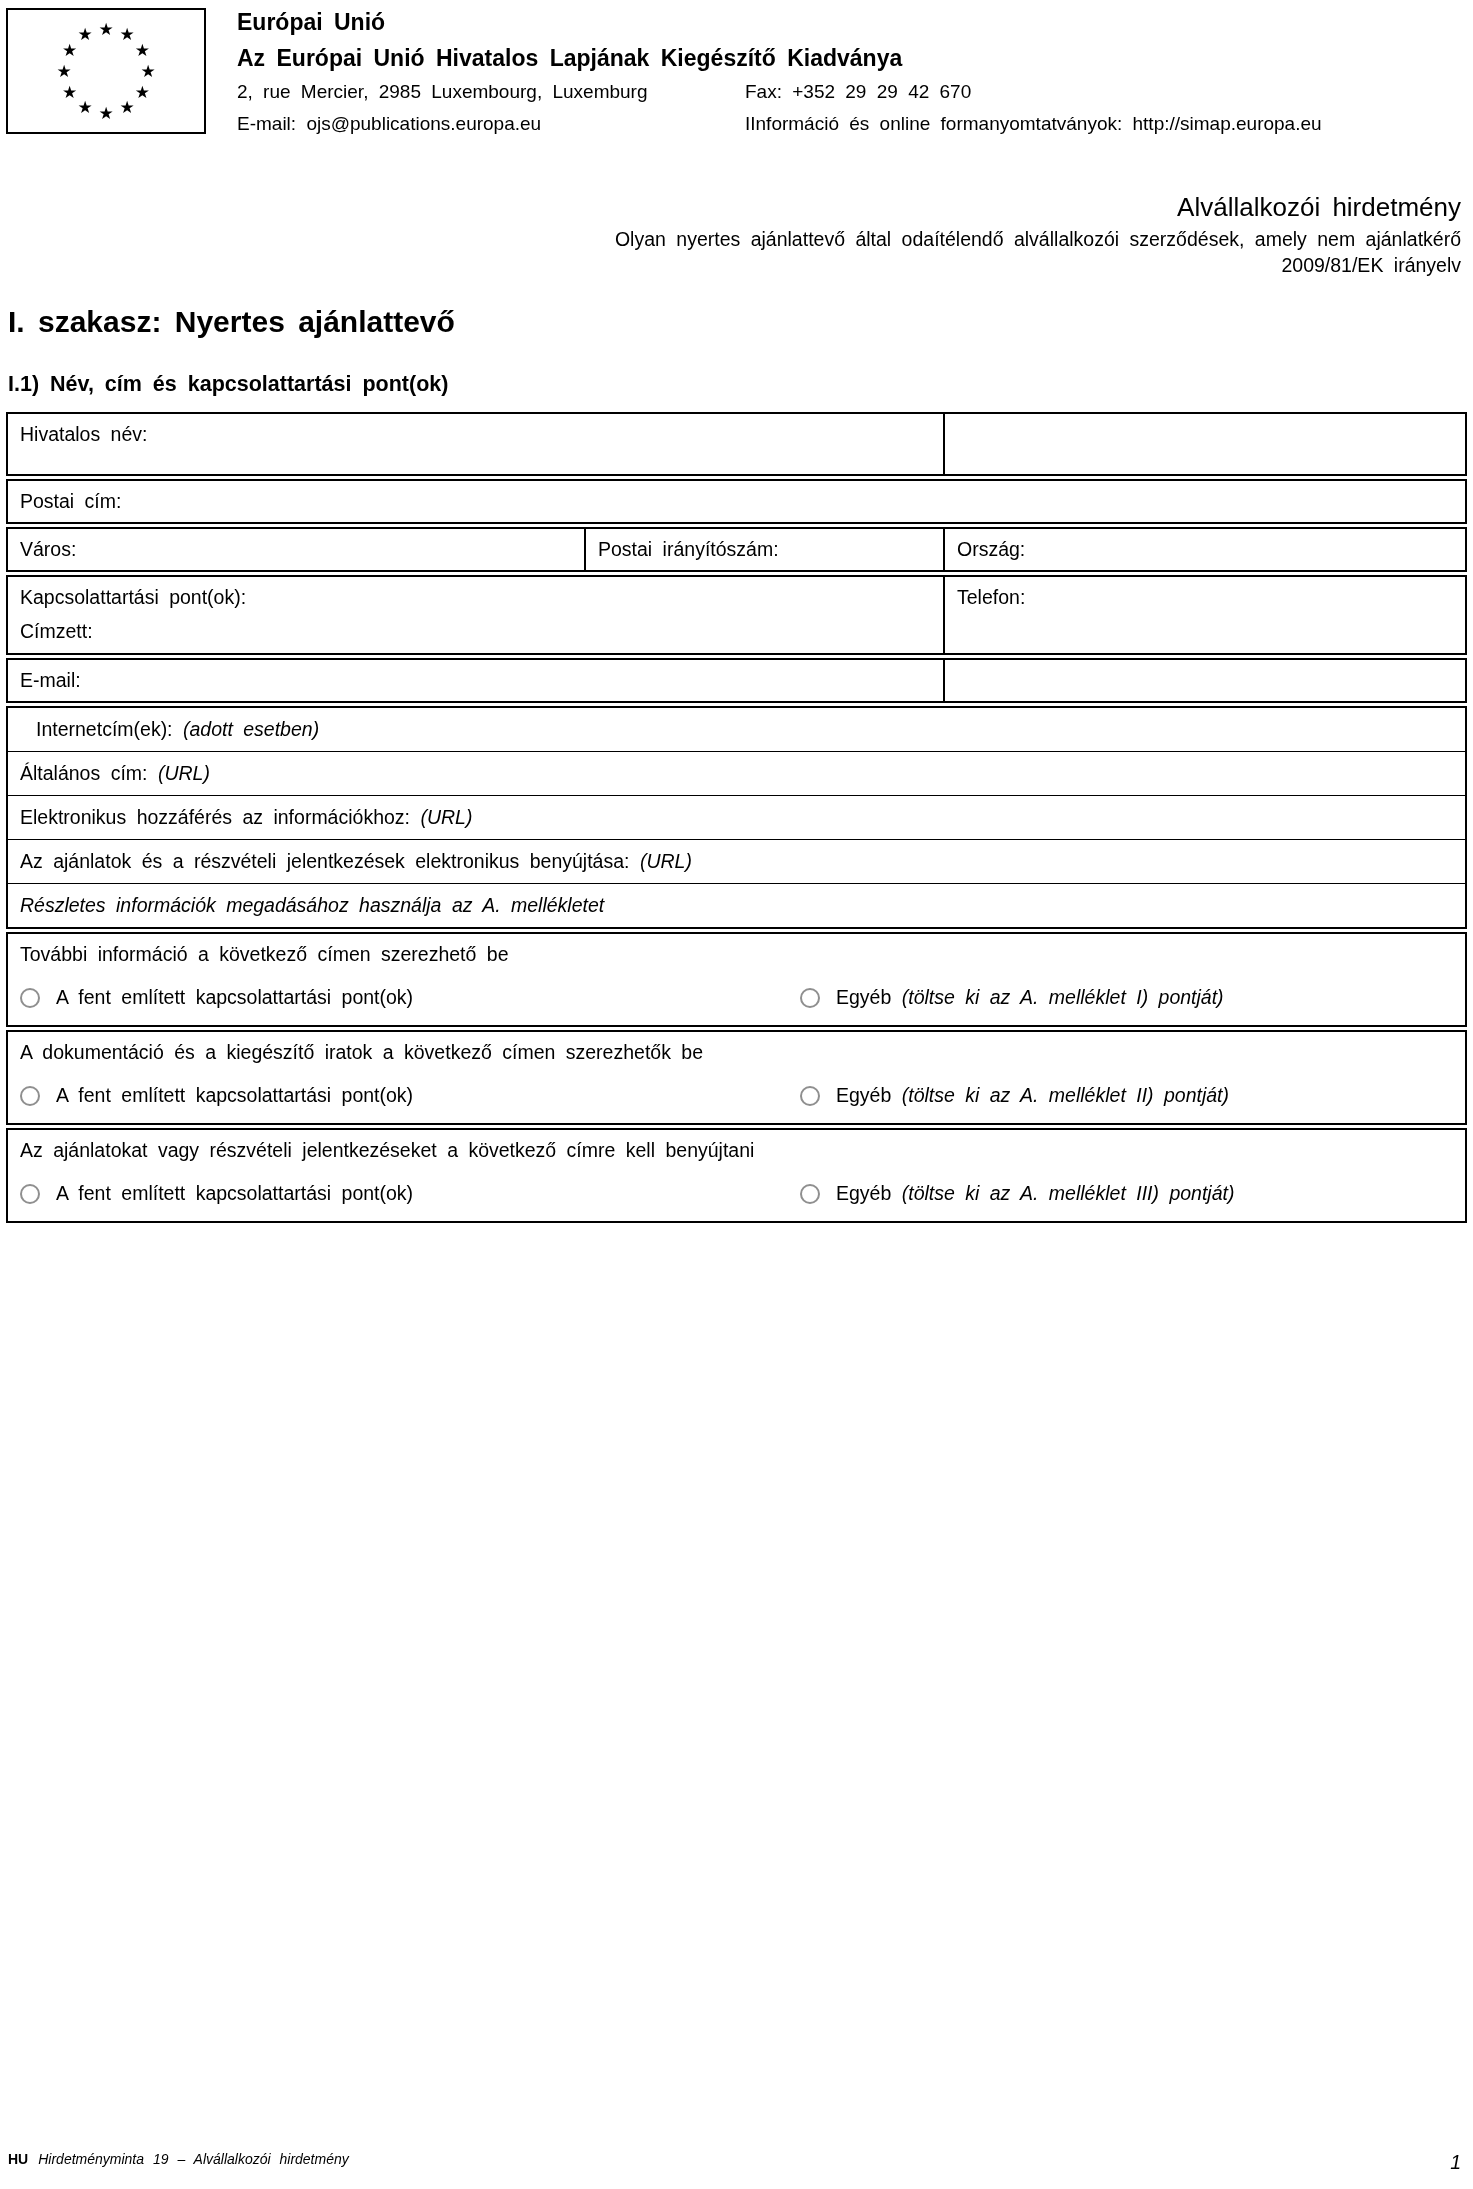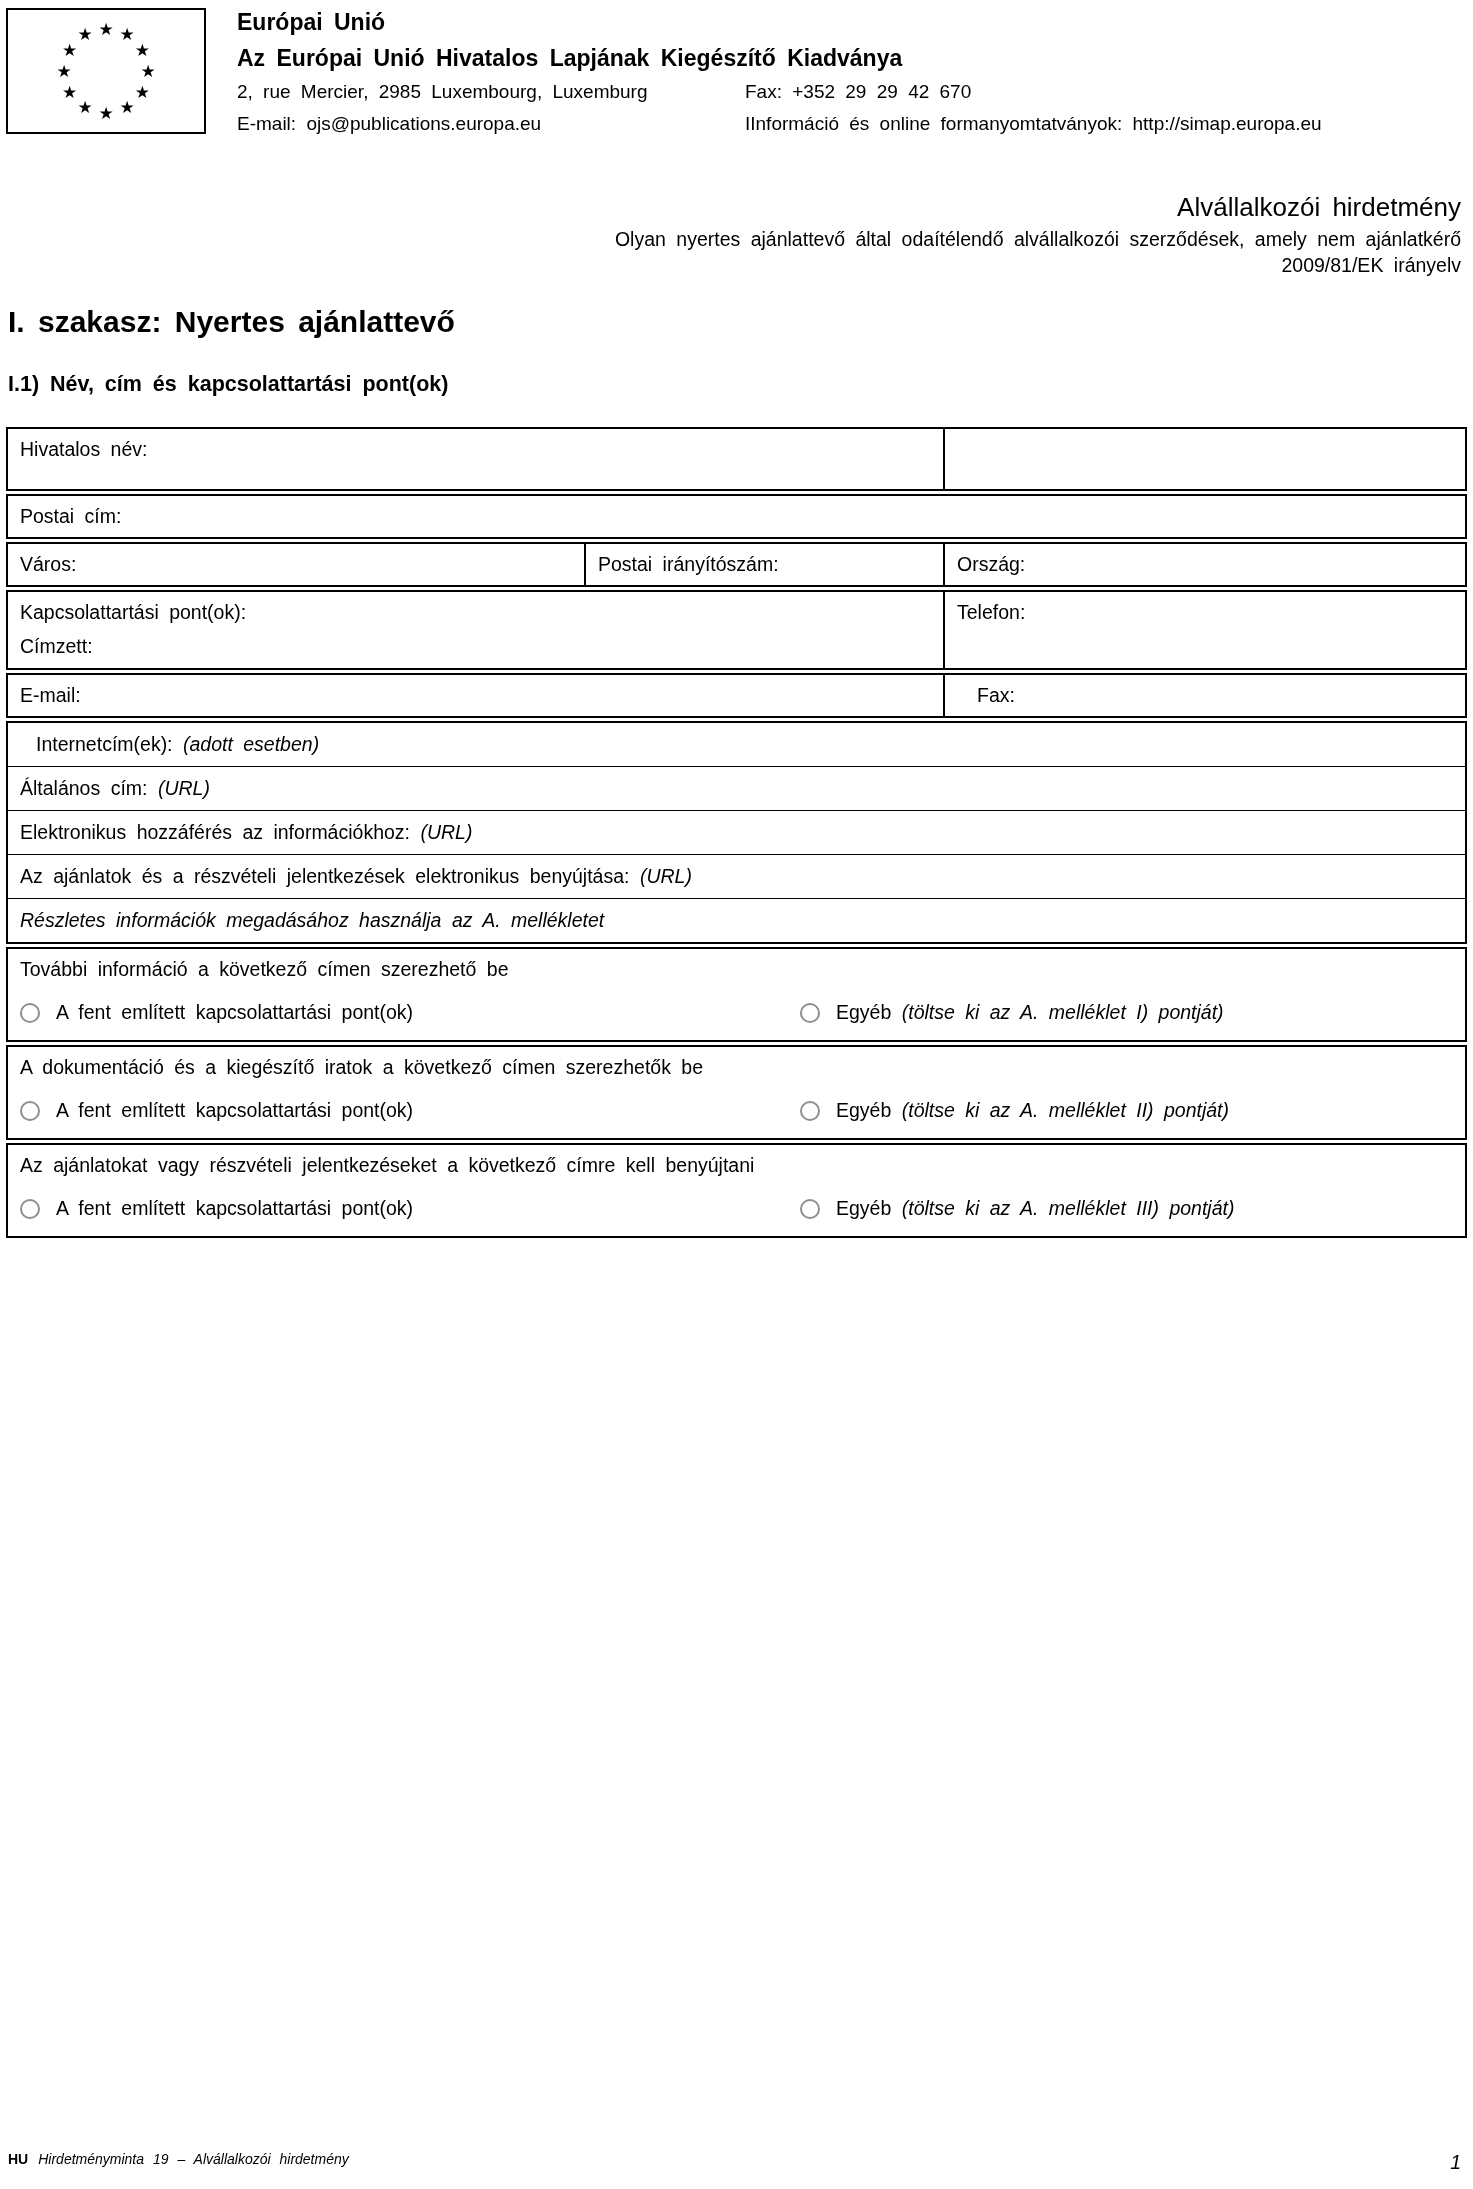--- a/index.html
+++ b/index.html
@@ -46,21 +46,21 @@
   
   .sec-heading{position:absolute;left:8px;top:305px;font-size:30px;font-weight:bold;}
   .sub-heading{position:absolute;left:8px;top:372px;font-size:21.5px;font-weight:bold;}
 
   
   .form{position:absolute;left:6px;top:412px;width:1461px;}
   .box{
     border:2px solid #000;box-sizing:border-box;
     margin-top:3px;background:#fff;
   }
-  .box:first-child{margin-top:15px;gap:10px;}
+  .box:first-child{margin-top:0;gap:10px;}
   .row{display:flex;}
   .cell{padding:8px 12px;font-size:19.5px;line-height:25px;box-sizing:border-box;}
   .cell-l{width:937px;flex:0 0 937px;border-right:2px solid #000;}
   .cell-r{flex:1;}
   .c-city{width:578px;flex:0 0 578px;border-right:2px solid #000;}
   .c-zip{width:359px;flex:0 0 359px;border-right:2px solid #000;}
   .c-country{flex:1;}
   .h68{min-height:64px;}
   .h48{min-height:44px;}
   .h38{min-height:34px;}
@@ -159,23 +159,20 @@
       </div>
       <div class="cell cell-r">
         <span>Telefon:</span>
       </div>
     </div>
 
     <div class="box row h42">
       <div class="cell cell-l">
         <span>E-mail:</span>
       </div>
-      <div class="cell cell-r">
-        <span>Fax:</span>
-      </div>
     </div>
 
     <div class="box">
       <div class="line">
         <span>Internetcím(ek):</span>
         <i>(adott esetben)</i>
       </div>
       <div class="line">
         <span>Általános cím:</span>
         <i>(URL)</i>

